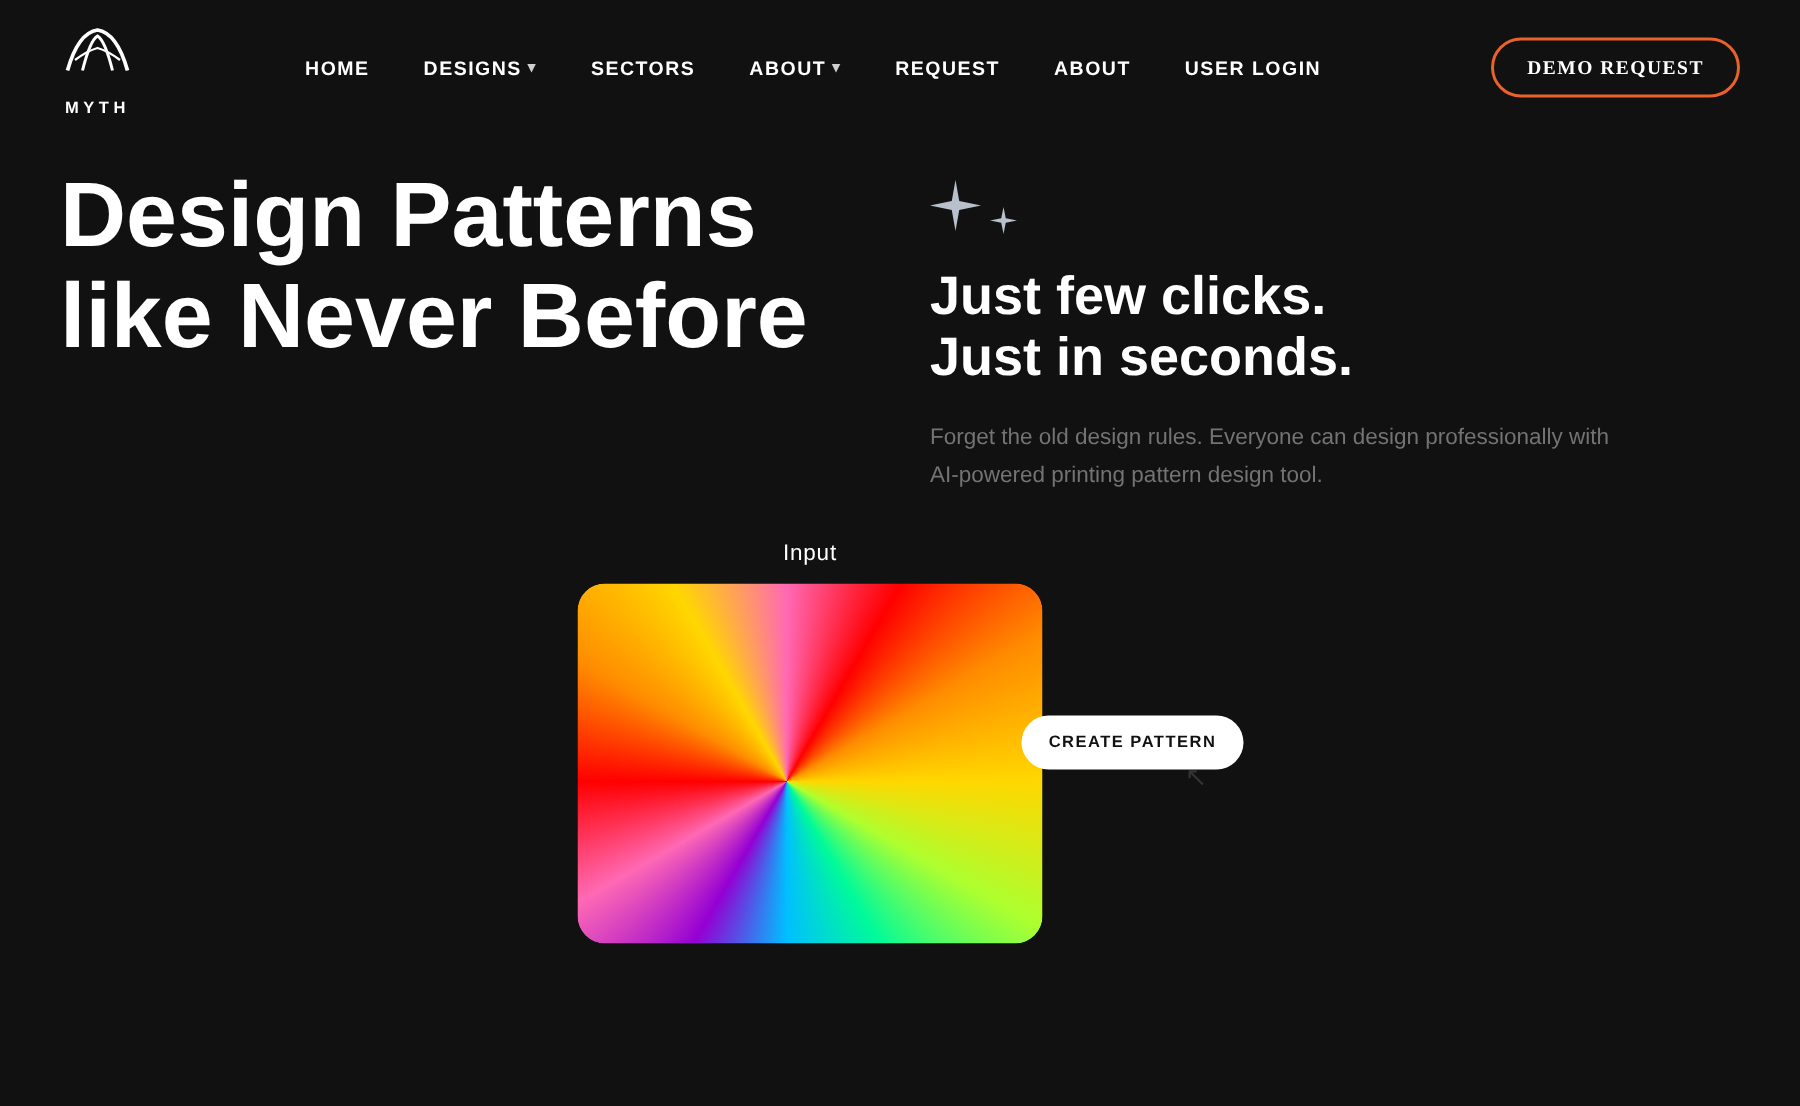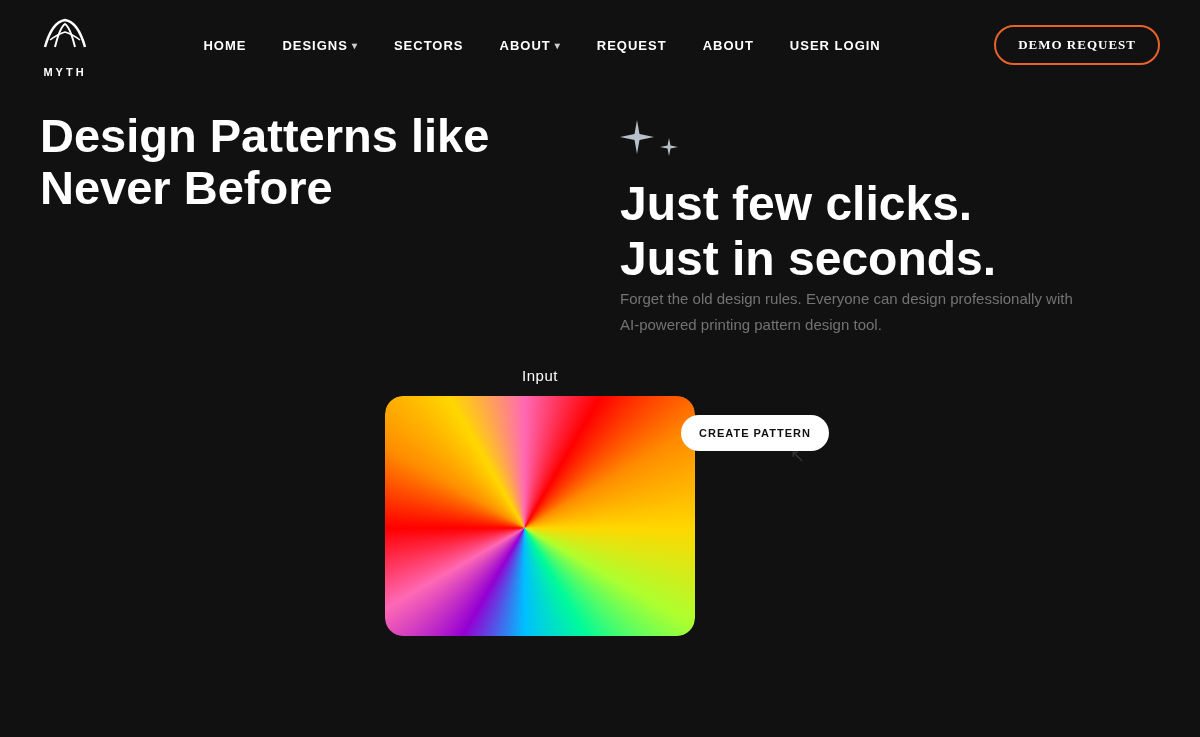--- a/index.html
+++ b/index.html
@@ -86,21 +86,21 @@
       padding: 20px 40px 0 40px;
       position: relative;
     }
 
     .hero-left {
       flex: 1;
       max-width: 600px;
     }
 
     .hero-headline {
-      font-size: 47px;
+      font-size: 61px;
       font-weight: 800;
       line-height: 1.1;
       color: #fff;
       margin-bottom: 0;
     }
 
     .hero-right {
       flex: 1;
       padding-left: 40px;
       padding-top: 10px;
@@ -121,24 +121,25 @@
     }
 
     .sparkle-small {
       color: #c8ccd0;
       font-size: 18px;
       line-height: 1;
       margin-top: 18px;
     }
 
     .tagline-heading {
-      font-size: 48px;
+      font-size: 36px;
       font-weight: 800;
       line-height: 1.15;
       color: #fff;
+      margin-bottom: 20px;
     }
 
     .tagline-body {
       font-size: 15px;
       line-height: 1.7;
       color: #737373;
       max-width: 460px;
     }
 
     
@@ -219,21 +220,21 @@
       border-radius: 18px;
     }
 
     
     .create-btn-wrapper {
       display: flex;
       align-items: flex-end;
       justify-content: center;
       width: 120px;
       position: relative;
-      margin-top: 48px;
+      margin-top: 117px;
     }
 
     .create-pattern-btn {
       background: #fff;
       color: #111;
       border: none;
       border-radius: 30px;
       padding: 12px 18px;
       font-size: 11px;
       font-weight: 700;

